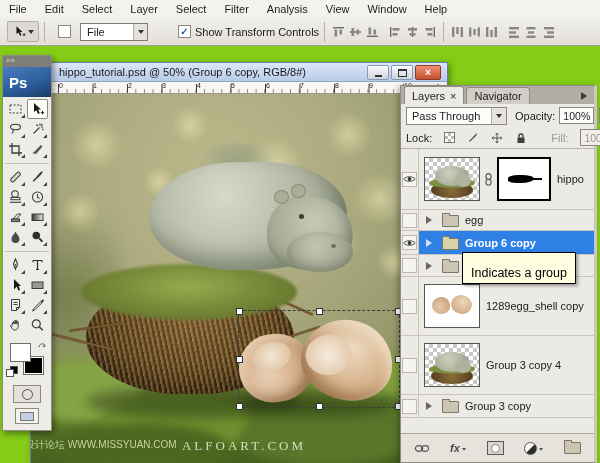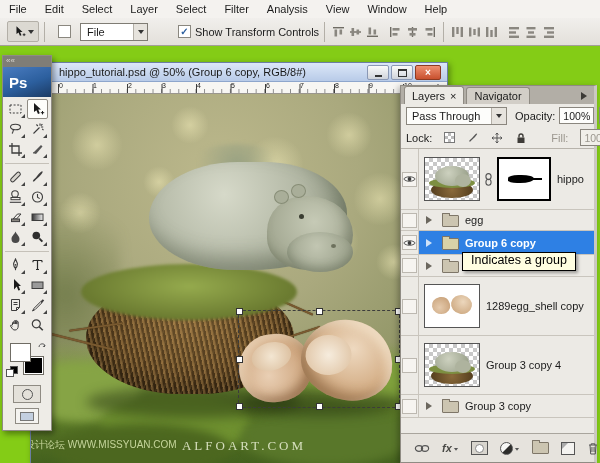--- a/index.html
+++ b/index.html
@@ -193,32 +193,32 @@
              background:radial-gradient(circle,#8a6a3a,#57401f 90%);}
   .mini-moss{position:absolute;left:4px;top:20px;width:46px;height:10px;border-radius:50%;background:#7d8f41;}
   .mini-shell1{position:absolute;left:7px;top:12px;width:18px;height:17px;border-radius:50% 50% 45% 55%;
                transform:rotate(-10deg);background:radial-gradient(circle at 40% 60%,#e5caac,#c39a70);}
   .mini-shell2{position:absolute;left:26px;top:10px;width:21px;height:19px;border-radius:50%;
                transform:rotate(10deg);background:radial-gradient(circle at 55% 35%,#ecd7bd,#c79f74);}
   .chain-ico{flex:0 0 auto;margin:0 -2px;}
   .lname{white-space:nowrap;overflow:hidden;}
   
   .lbottom{position:absolute;left:0;right:0;bottom:0;height:28px;border-top:1px solid #a9a59d;
-           background:#e6e3dd;display:flex;align-items:center;gap:12px;padding-left:13px;}
+           background:#e6e3dd;display:flex;align-items:center;gap:20px;padding-left:13px;}
   .bb-ico{display:flex;align-items:center;justify-content:center;position:relative;}
   .fx-text{font-size:11px;font-style:italic;font-weight:bold;color:#4a4a46;}
   .bb-mask{width:15px;height:12px;border:1px solid #555;background:#d8d5ce;display:flex;align-items:center;justify-content:center;}
   .bb-mask .c{width:7px;height:7px;background:#fff;border:1px solid #888;border-radius:50%;}
   .bb-adj{width:11px;height:11px;border:1px solid #555;border-radius:50%;
           background:linear-gradient(135deg,#f7f7f5 49%,#2d2d2b 51%);}
   .bb-new{width:12px;height:11px;border:1px solid #555;background:#f4f3f0;position:relative;}
   .bb-new::before{content:"";position:absolute;left:0;top:0;border:3px solid transparent;border-left-color:#aaa;border-top-color:#aaa;}
   
   .tooltip{position:absolute;left:462px;top:252px;z-index:50;background:var(--tooltip-bg,#fffee1);
-           border:1px solid #000;color:#000;font-size:12.5px;padding:0 8px 3px;white-space:nowrap;
+           border:1px solid #000;color:#000;font-size:12.5px;padding:13px 8px 3px;white-space:nowrap;
            box-shadow:2px 2px 3px rgba(0,0,0,.35);}
   svg{display:block;}
 </style>
 </head>
 <body>
 
 <div id="app">
 
   <div class="menubar">
     <span class="menu-item">File</span>

